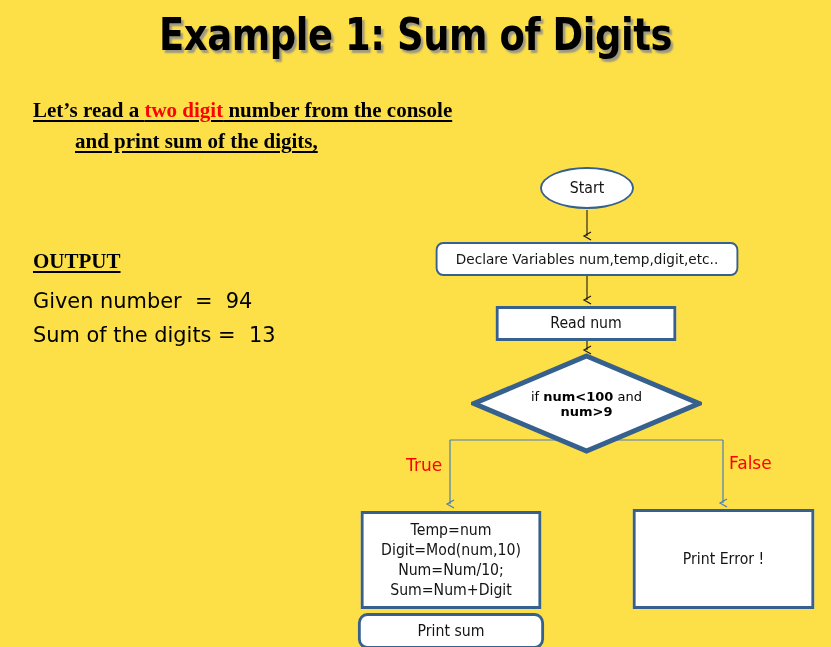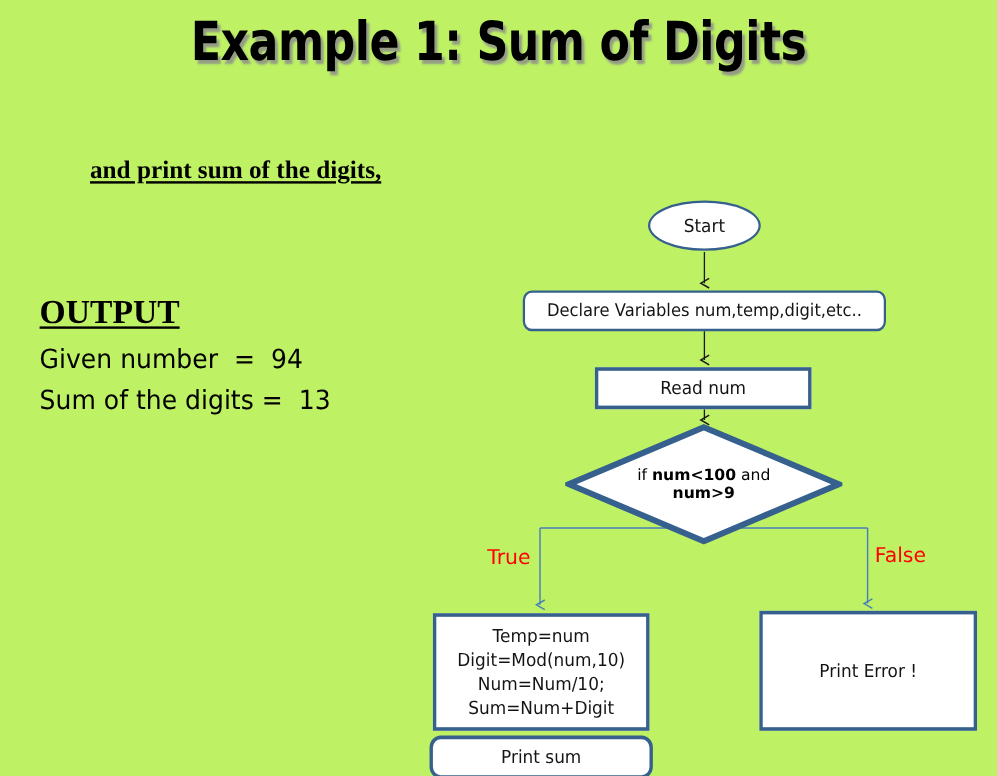--- a/index.html
+++ b/index.html
@@ -5,21 +5,21 @@
 <style>
   html, body {
     margin: 0;
     padding: 0;
     background: #ffffff;
   }
   #slide {
     position: relative;
     width: 831px;
     height: 647px;
-    background: #bef264;
+    background: #fde047;
     overflow: hidden;
     font-family: "Liberation Sans", sans-serif;
   }
 
   
   #slide-title {
     position: absolute;
     left: 0;
     top: 8px;
     width: 831px;
@@ -52,21 +52,21 @@
   #intro-line-1 { top: 98px; }
   #intro-line-2 { top: 129px; margin-left: 42px; }
   .hl-red { color: #ff0000; }
 
   #output-heading {
     position: absolute;
     left: 33px;
     top: 249px;
     font-family: "Liberation Serif", serif;
     font-weight: bold;
-    font-size: 28px;
+    font-size: 21px;
     line-height: 24px;
     color: #000000;
     text-decoration: underline;
     text-underline-offset: 3px;
     white-space: nowrap;
   }
   .output-line {
     position: absolute;
     left: 33px;
     font-family: "DejaVu Sans", sans-serif;
@@ -180,20 +180,21 @@
     pointer-events: none;
   }
 </style>
 </head>
 <body>
 
 <div id="slide">
 
   <div id="slide-title">Example 1: Sum of Digits</div>
 
+  <div class="intro-line" id="intro-line-1"><span>Let’s read a </span><span class="hl-red">two digit</span><span> number from the console</span></div>
 
   <div class="intro-line" id="intro-line-2">and print sum of the digits,</div>
 
   <div id="output-heading">OUTPUT</div>
   <div class="output-line" id="output-line-1">Given number  =  94</div>
   <div class="output-line" id="output-line-2">Sum of the digits =  13</div>
 
   <div id="flowchart">
 
     <svg id="connectors" viewBox="0 0 831 647" width="831" height="647">

